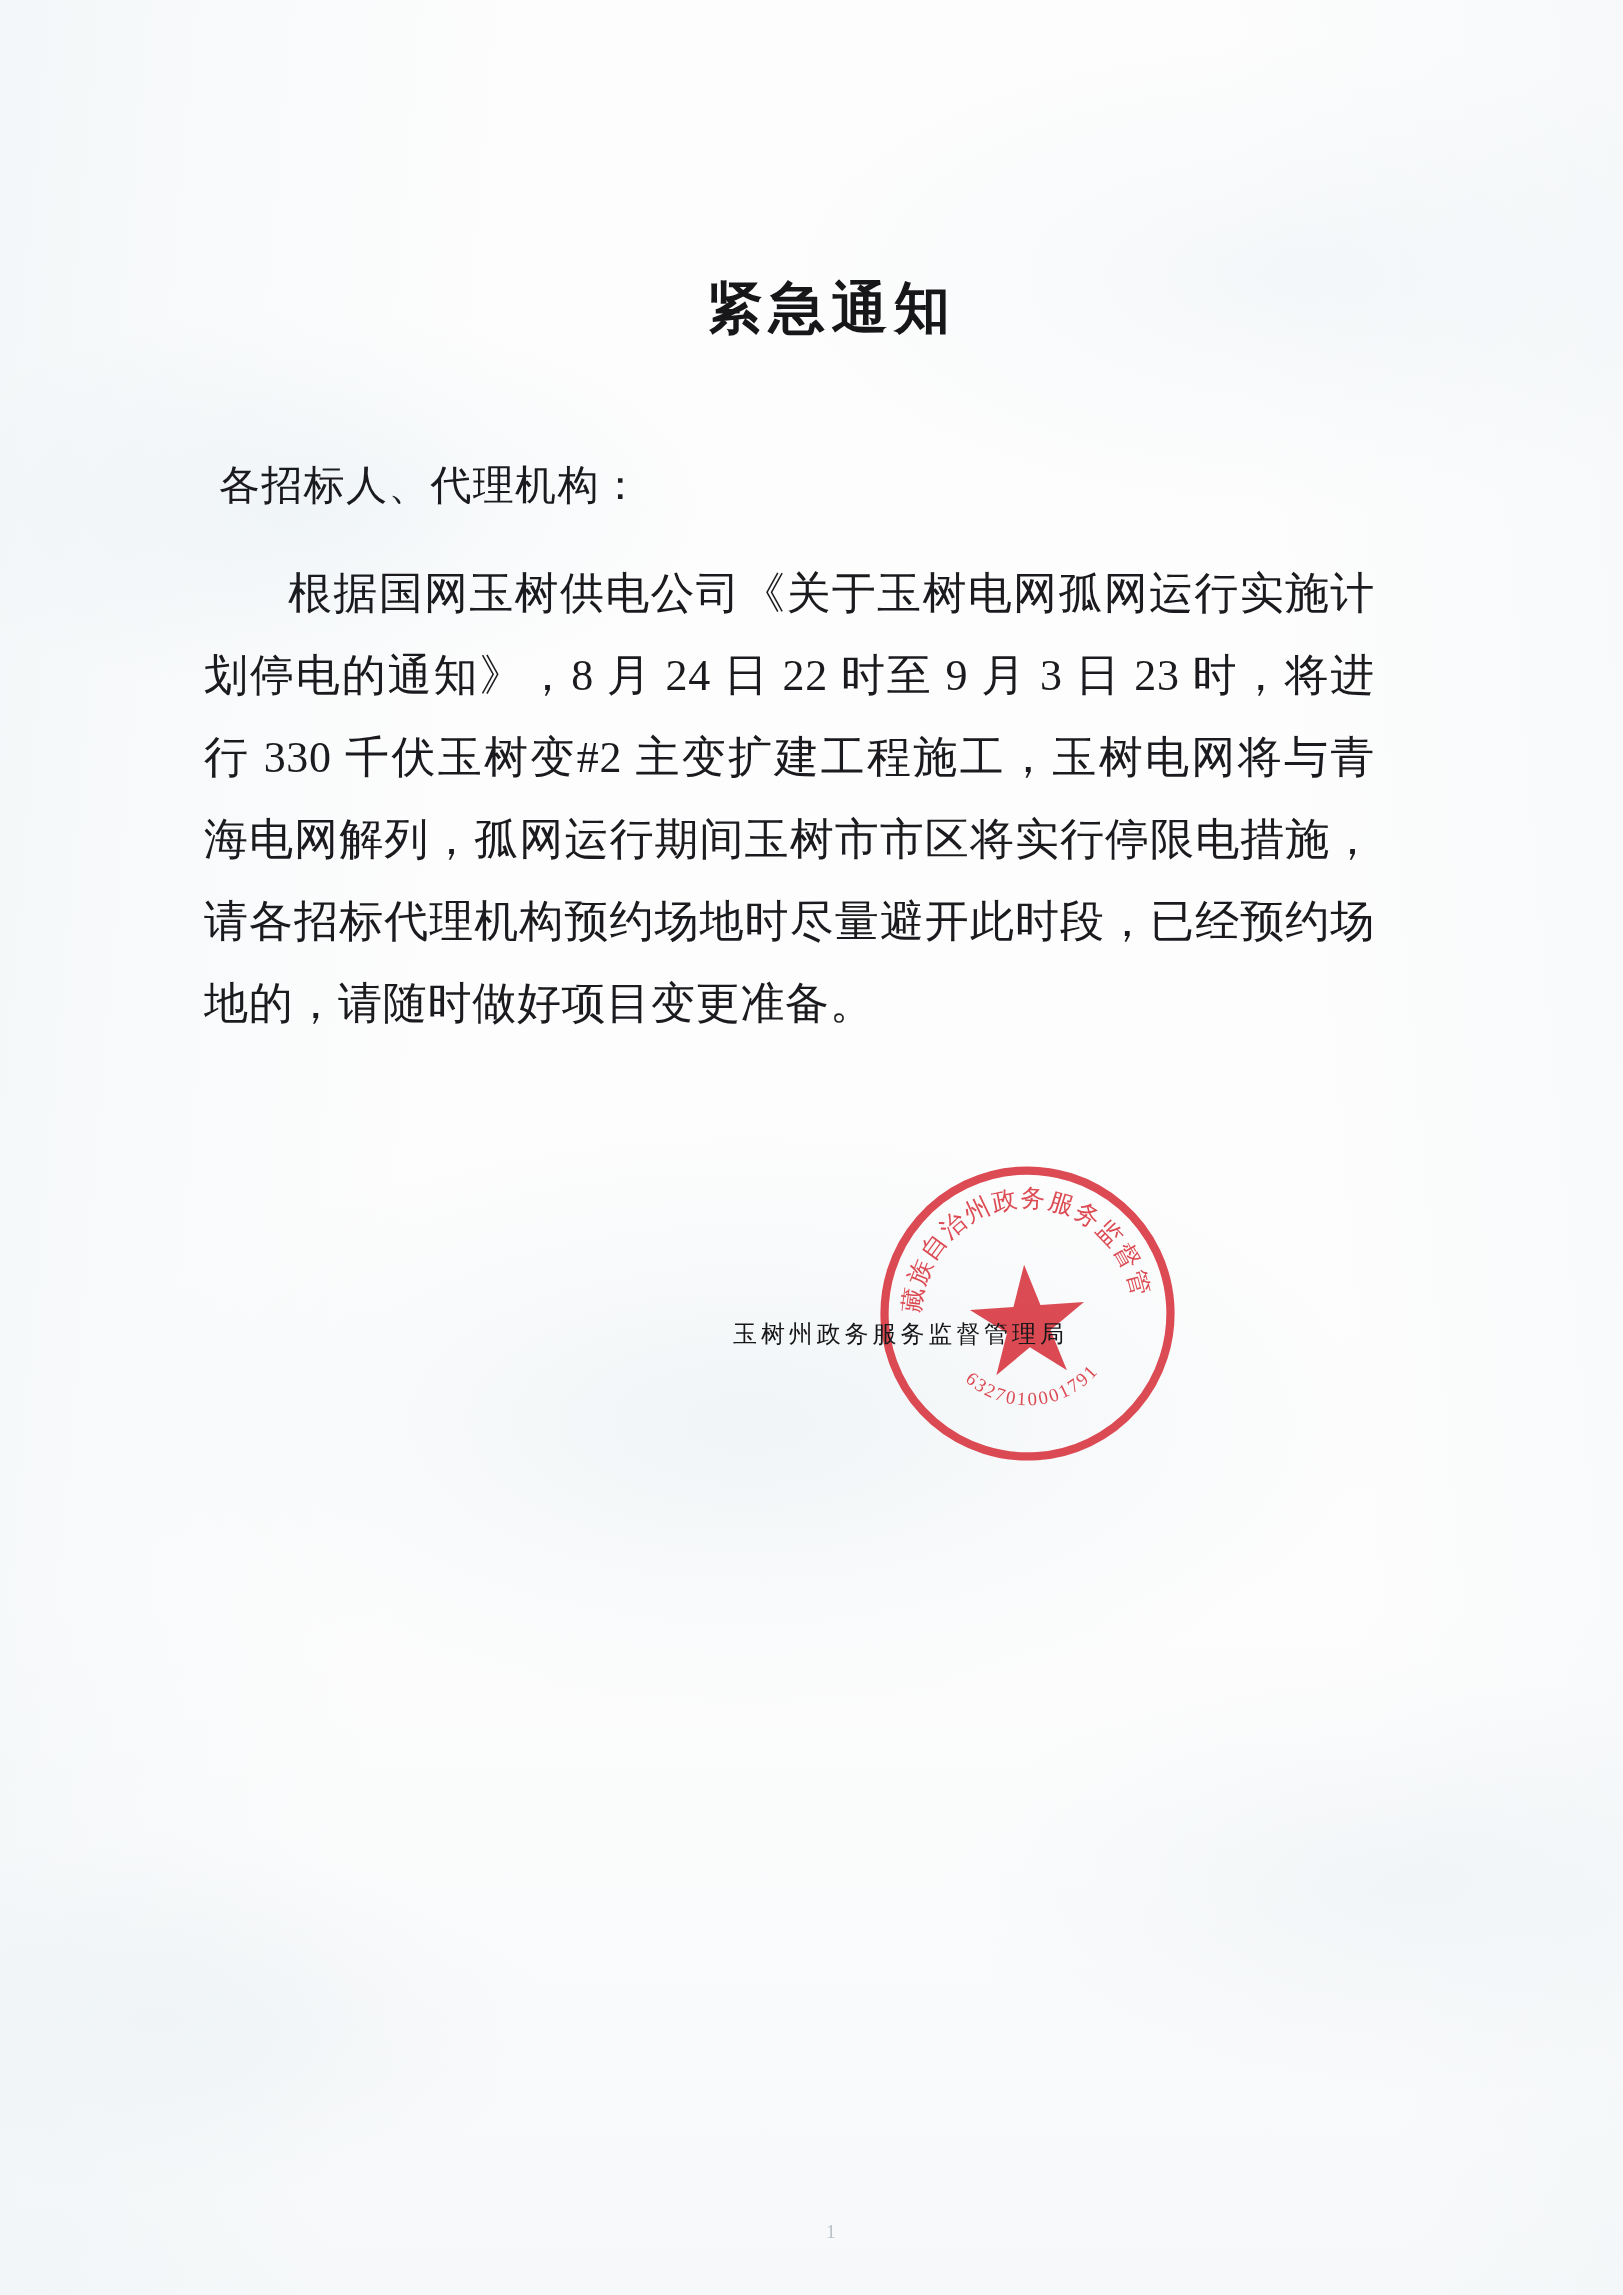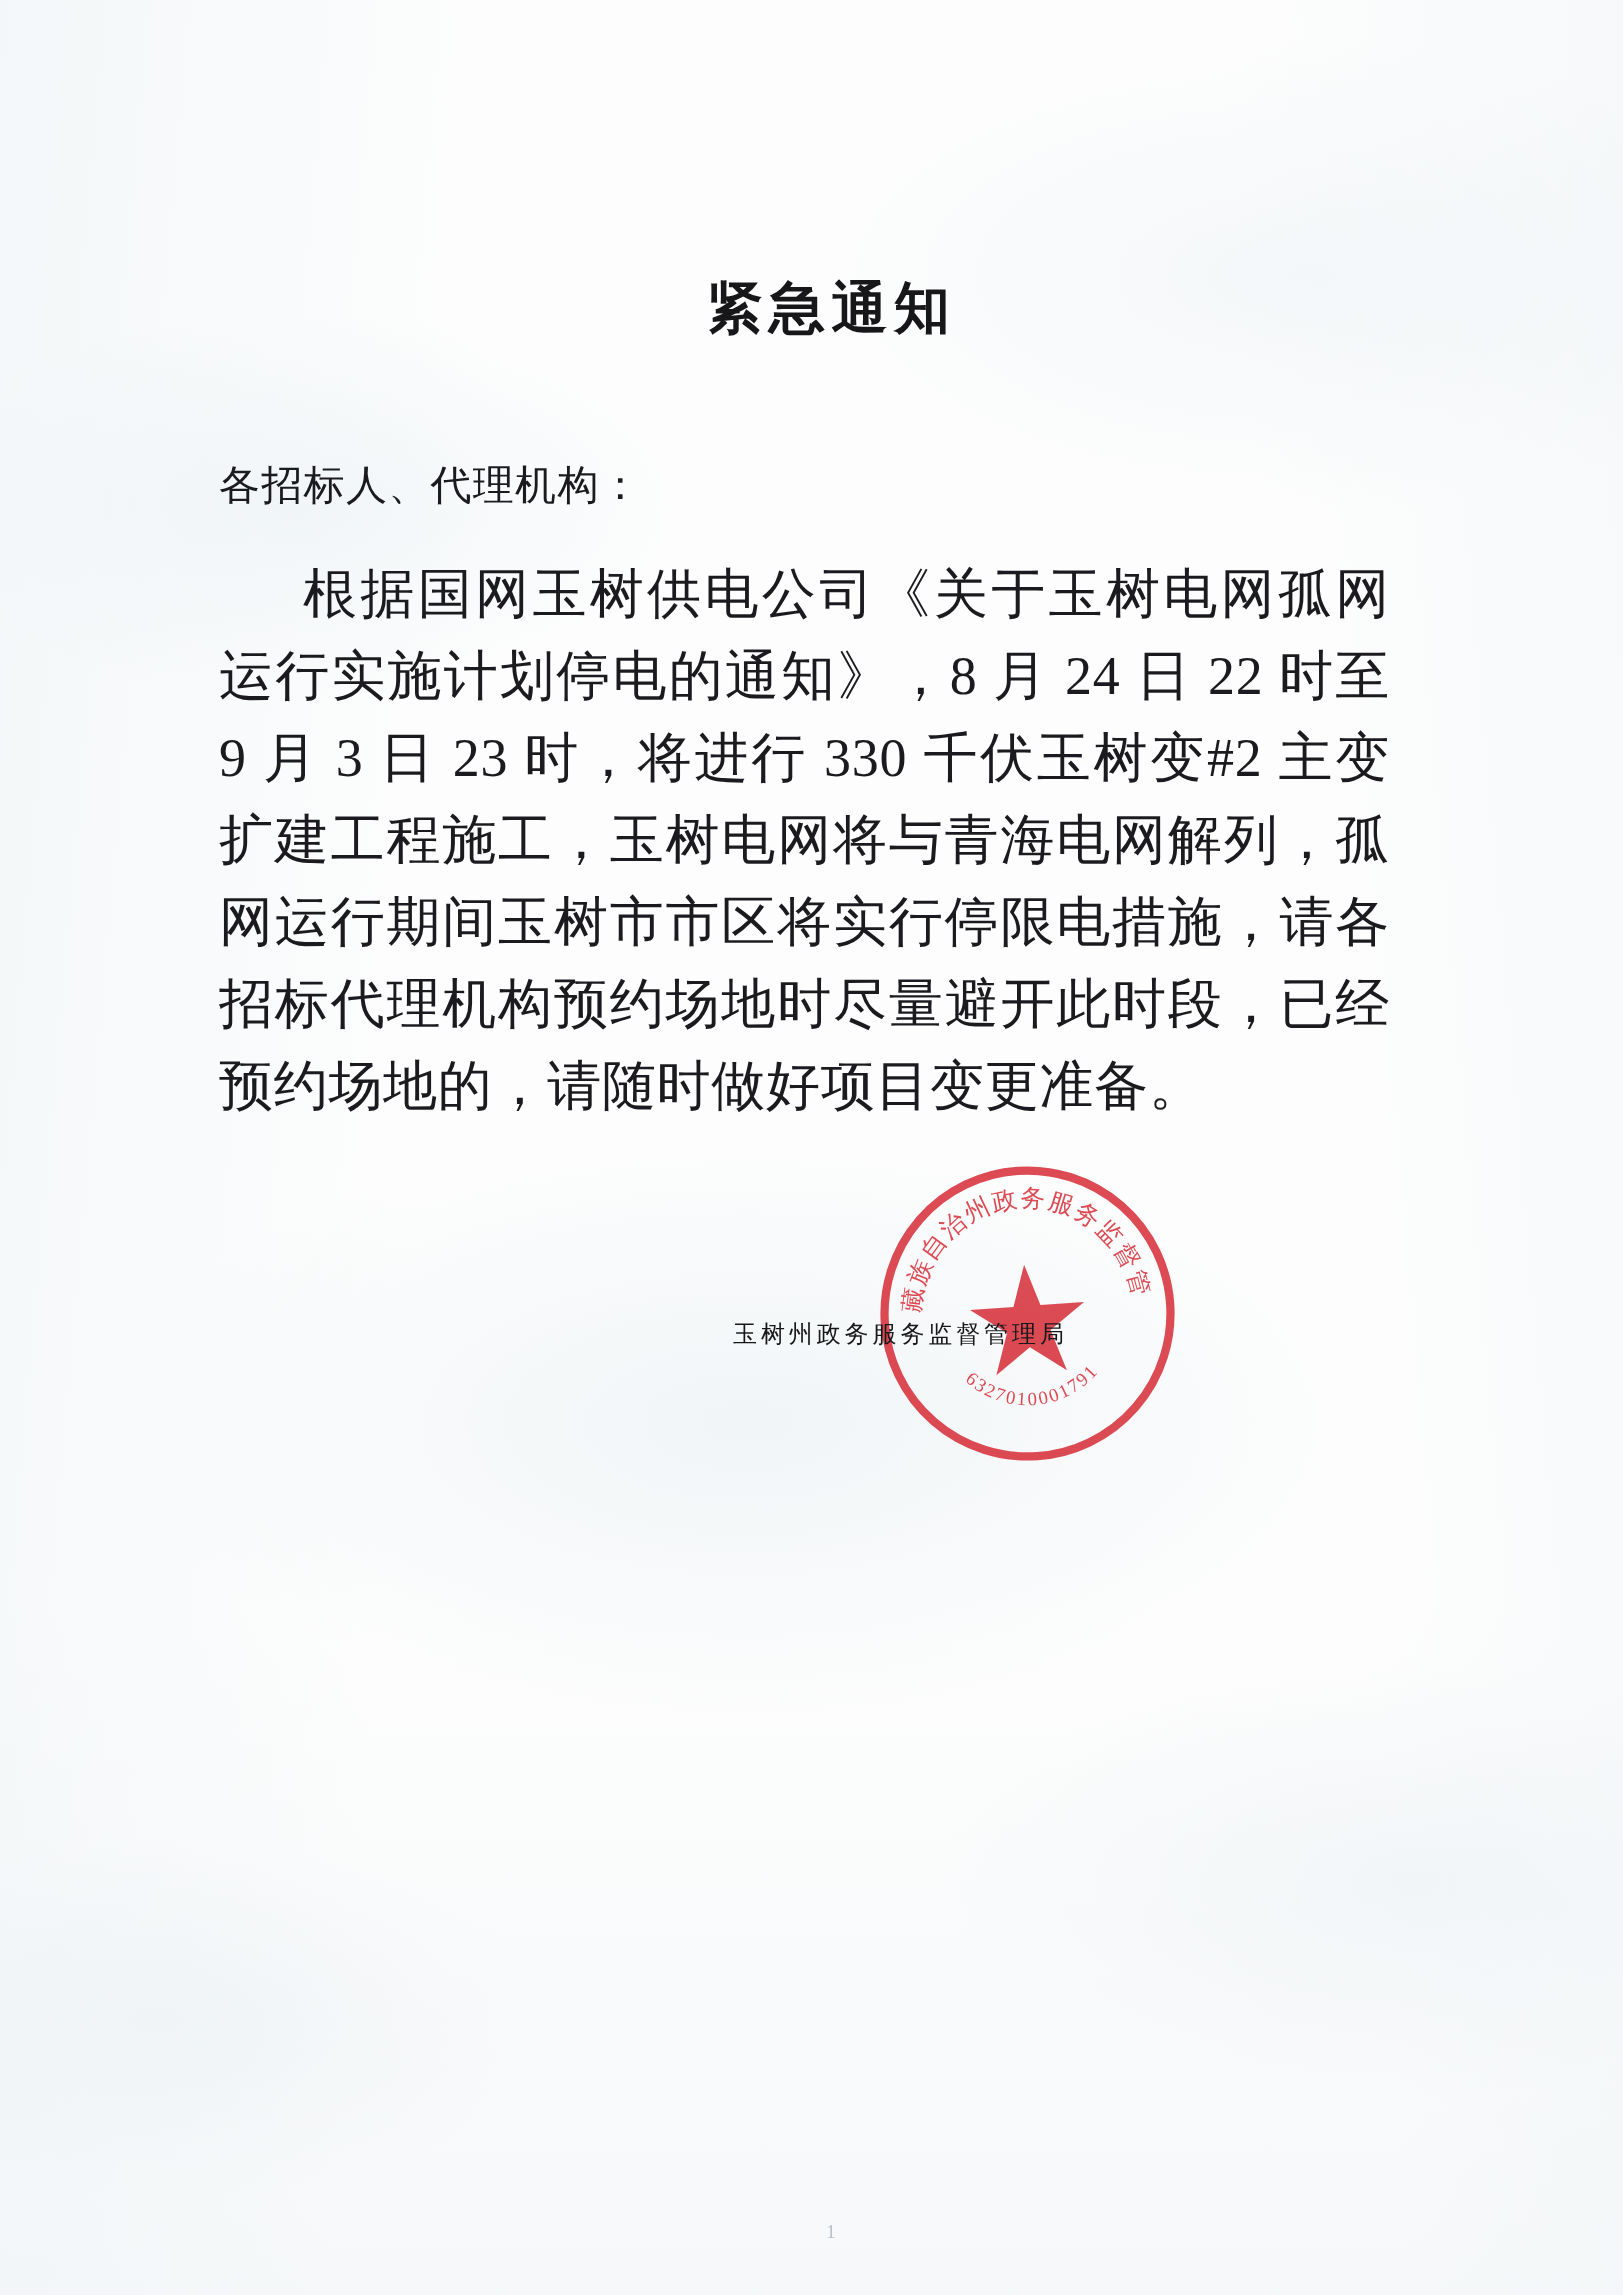--- a/index.html
+++ b/index.html
@@ -53,23 +53,23 @@
     left: 219px;
     font-size: 41px;
     letter-spacing: 1.3px;
     color: #1b1b1f;
     text-align: center;
   }
 
   .body-text {
     position: absolute;
     top: 553px;
-    left: 219px;
+    left: 204px;
     width: 1171px;
-    font-size: 54px;
+    font-size: 44px;
     line-height: 82px;
     letter-spacing: 0.7px;
     color: #1b1b1f;
     text-align: justify;
     text-justify: inter-character;
   }
   .body-text p {
     margin: 0;
     text-indent: 84px;
   }

